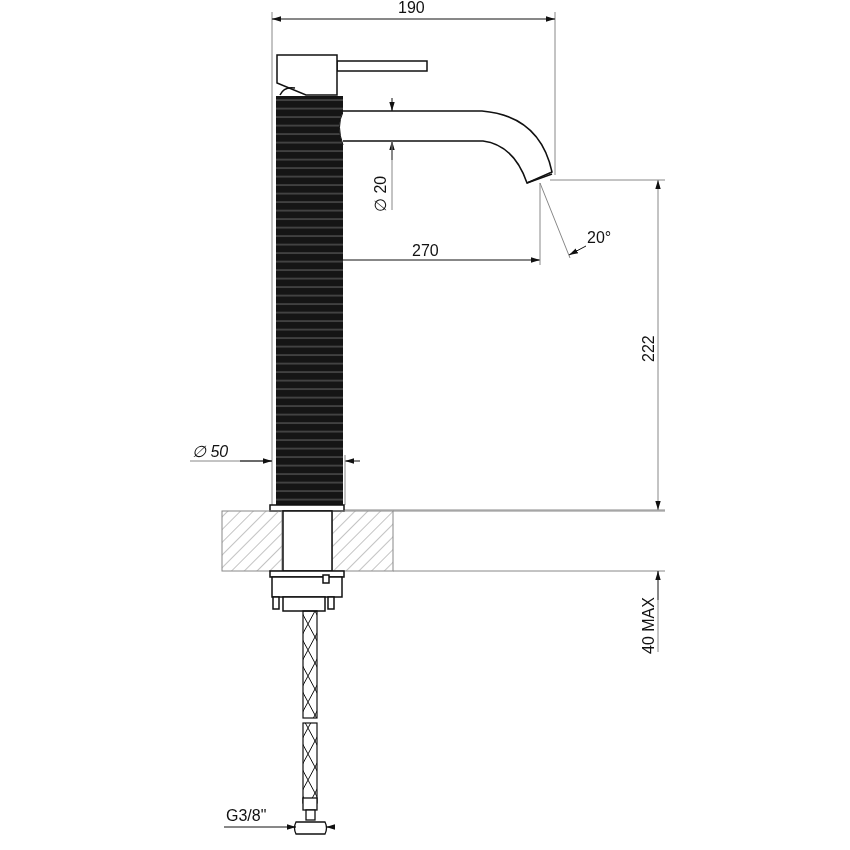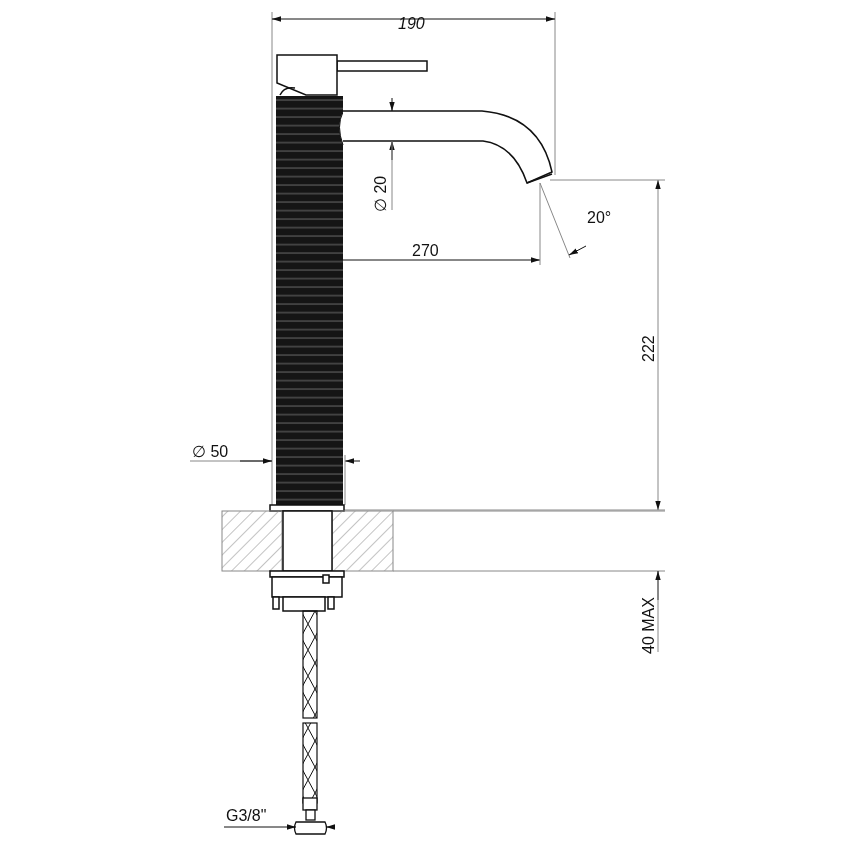--- a/index.html
+++ b/index.html
@@ -116,20 +116,20 @@
     <rect x="303" y="798" width="14" height="12"></rect>
     <rect x="306" y="810" width="9" height="10"></rect>
     <path d="M296,822 Q293,828 296,834 L325,834 Q328,828 325,822 Z"></path>
   </g>
   <g>
     <line x1="224" y1="827" x2="296" y2="827" stroke="#111" marker-end="url(#arr)"></line>
     <line x1="334" y1="827" x2="326" y2="827" stroke="#111" marker-end="url(#arr)"></line>
   </g>
 </svg>
 
-<div class="lbl" style="left:398px; top:16px;font-style:italic;">190</div>
+<div class="lbl" style="left:398px; top:0;">190</div>
 <div class="lbl vert" style="left:373px; top:212px;">∅ 20</div>
 <div class="lbl" style="left:412px; top:243px;">270</div>
-<div class="lbl" style="left:587px; top:210px;">20°</div>
+<div class="lbl" style="left:587px; top:230px;">20°</div>
 <div class="lbl vert" style="left:641px; top:362px;">222</div>
-<div class="lbl" style="left:192px; top:444px;">∅ 50</div>
+<div class="lbl" style="left:192px; top:444px;font-style:italic;">∅ 50</div>
 <div class="lbl vert" style="left:641px; top:654px;">40 MAX</div>
 <div class="lbl" style="left:226px; top:808px;">G3/8"</div>
 
 </body></html>

